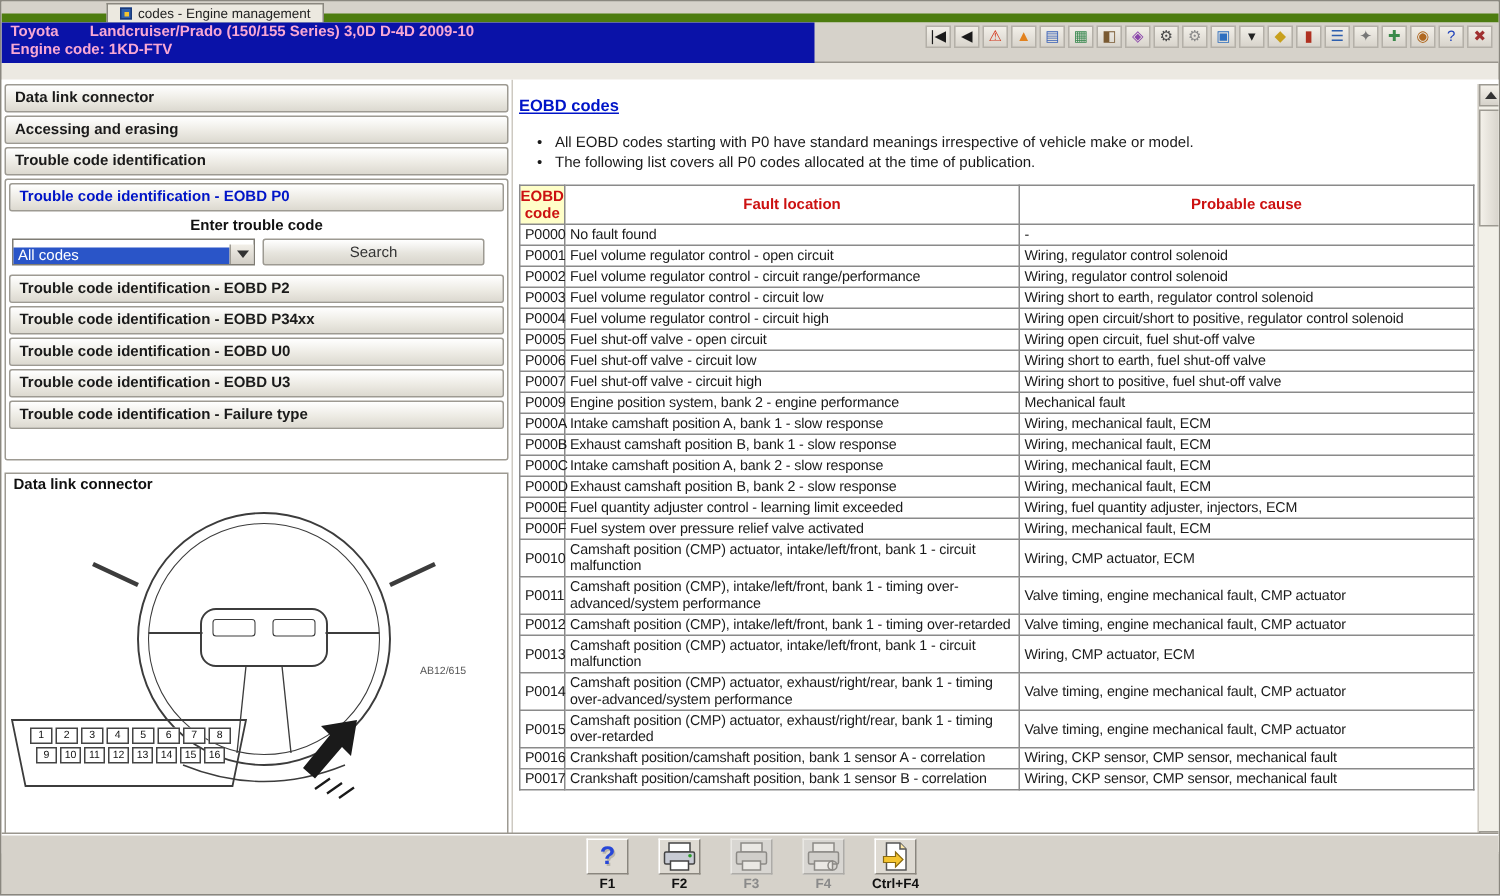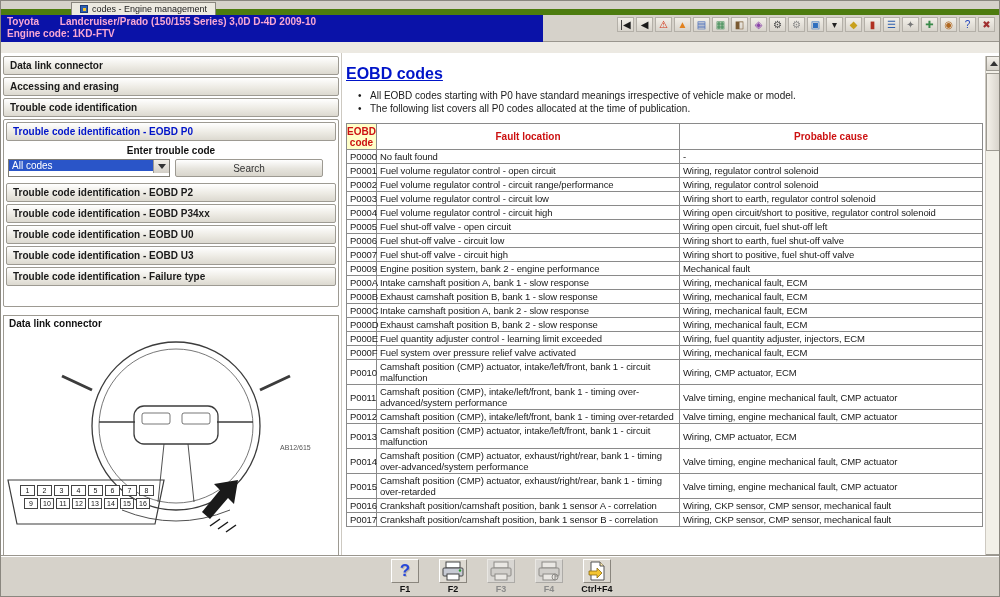--- a/index.html
+++ b/index.html
@@ -29,41 +29,41 @@
 
   
   .sidebar { position:absolute; left:2px; top:3px; width:336px; }
   .side-btn { height:19px; margin-bottom:2px; border:1px solid #9d9a92; border-radius:2px;
               background:linear-gradient(180deg,#ffffff,#edebe4 55%,#dcd9d0);
               display:flex; align-items:center; padding:0 6px; font-size:10px; font-weight:bold; color:#1a1a1a; cursor:pointer; }
   .side-btn.selected { color:#0014c8; }
   .side-group { border:1px solid #9d9a92; border-radius:2px; padding:2px; min-height:188px; margin-bottom:2px; background:#fff; }
   .enter-label { text-align:center; font-size:10px; font-weight:bold; color:#111; margin:4px 0 3px; }
   .enter-row { display:flex; gap:5px; margin:0 2px 6px 2px; }
-  .combo { width:162px; height:18px; border:1px solid #7f7c74; background:#fff; display:flex; align-items:flex-start; cursor:pointer; }
+  .combo { width:162px; height:18px; border:1px solid #7f7c74; background:#fff; display:flex; align-items:flex-end; cursor:pointer; }
   .combo-val { flex:1; background:#2a55c8; color:#fff; font-size:10px; display:flex; align-items:center; padding:0 3px; }
   .combo-btn { width:16px; background:linear-gradient(180deg,#f2efe8,#d2cec6); border-left:1px solid #9d9a92; display:flex; align-items:center; justify-content:center; }
   .combo-btn::after { content:""; width:0; height:0; border:4px solid transparent; border-top:5px solid #333; margin-top:4px; }
   .search-btn { width:148px; height:18px; border:1px solid #9d9a92; border-radius:2px;
                 background:linear-gradient(180deg,#ffffff,#e6e4dd 55%,#d8d5cc);
                 font-family:"Liberation Sans",sans-serif; font-size:10px; color:#333; cursor:pointer; }
 
   
   .diagram-panel { position:absolute; left:2px; top:262px; width:336px; height:253px; border:1px solid #9d9a92; background:#fff; overflow:hidden; }
   .diagram-title { position:absolute; left:5px; top:2px; font-size:10px; font-weight:bold; color:#111; }
   .wheel-svg { position:absolute; left:0; top:14px; width:336px; height:239px; }
   .dlc { position:absolute; left:10px; top:169px; width:146px; }
   .pin-row { display:flex; gap:2px; justify-content:center; margin-bottom:2px; }
   .pin { width:15px; height:11px; border:1px solid #444; background:#fff; font-size:7px; color:#111; display:flex; align-items:center; justify-content:center; }
   .pin.p2 { width:14px; }
   .diagram-ref { position:absolute; left:276px; top:128px; font-size:7px; color:#555; }
 
   
   .content { position:absolute; left:343px; top:0; width:641px; height:516px; overflow:hidden; }
-  .page-title { position:absolute; left:2px; top:12px; font-size:16px; font-weight:bold; color:#0014c8; text-decoration:underline; }
+  .page-title { position:absolute; left:2px; top:12px; font-size:11px; font-weight:bold; color:#0014c8; text-decoration:underline; }
   .bullets { position:absolute; left:14px; top:36px; list-style:none; }
   .bullets li { font-size:10px; color:#1a1a1a; line-height:13px; padding-left:12px; position:relative; }
   .bullets li::before { content:"\2022"; position:absolute; left:0; top:0; }
   .codes-table { position:absolute; left:2px; top:70px; width:637px; border-collapse:collapse; table-layout:fixed; }
   .codes-table th, .codes-table td { border:1px solid #8a8a8a; }
   .codes-table th { height:26px; font-size:10px; font-weight:bold; color:#cc1111; text-align:center; background:#fff; }
   .th-code { width:30px; background:#ffffc8 !important; }
   .th-fault { width:303px; }
   .codes-table td { font-size:9.5px; letter-spacing:-0.1px; color:#1a1a1a; line-height:11px; padding:1px 3px; vertical-align:middle; background:#fff; }
   .td-code { white-space:nowrap; }
@@ -305,21 +305,21 @@
 
             <tr>
               <td class="td-code">P0004</td>
               <td class="td-fault">Fuel volume regulator control - circuit high</td>
               <td class="td-cause">Wiring open circuit/short to positive, regulator control solenoid</td>
             </tr>
 
             <tr>
               <td class="td-code">P0005</td>
               <td class="td-fault">Fuel shut-off valve - open circuit</td>
-              <td class="td-cause">Wiring open circuit, fuel shut-off left</td>
+              <td class="td-cause">Wiring open circuit, fuel shut-off valve</td>
             </tr>
 
             <tr>
               <td class="td-code">P0006</td>
               <td class="td-fault">Fuel shut-off valve - circuit low</td>
               <td class="td-cause">Wiring short to earth, fuel shut-off valve</td>
             </tr>
 
             <tr>
               <td class="td-code">P0007</td>

